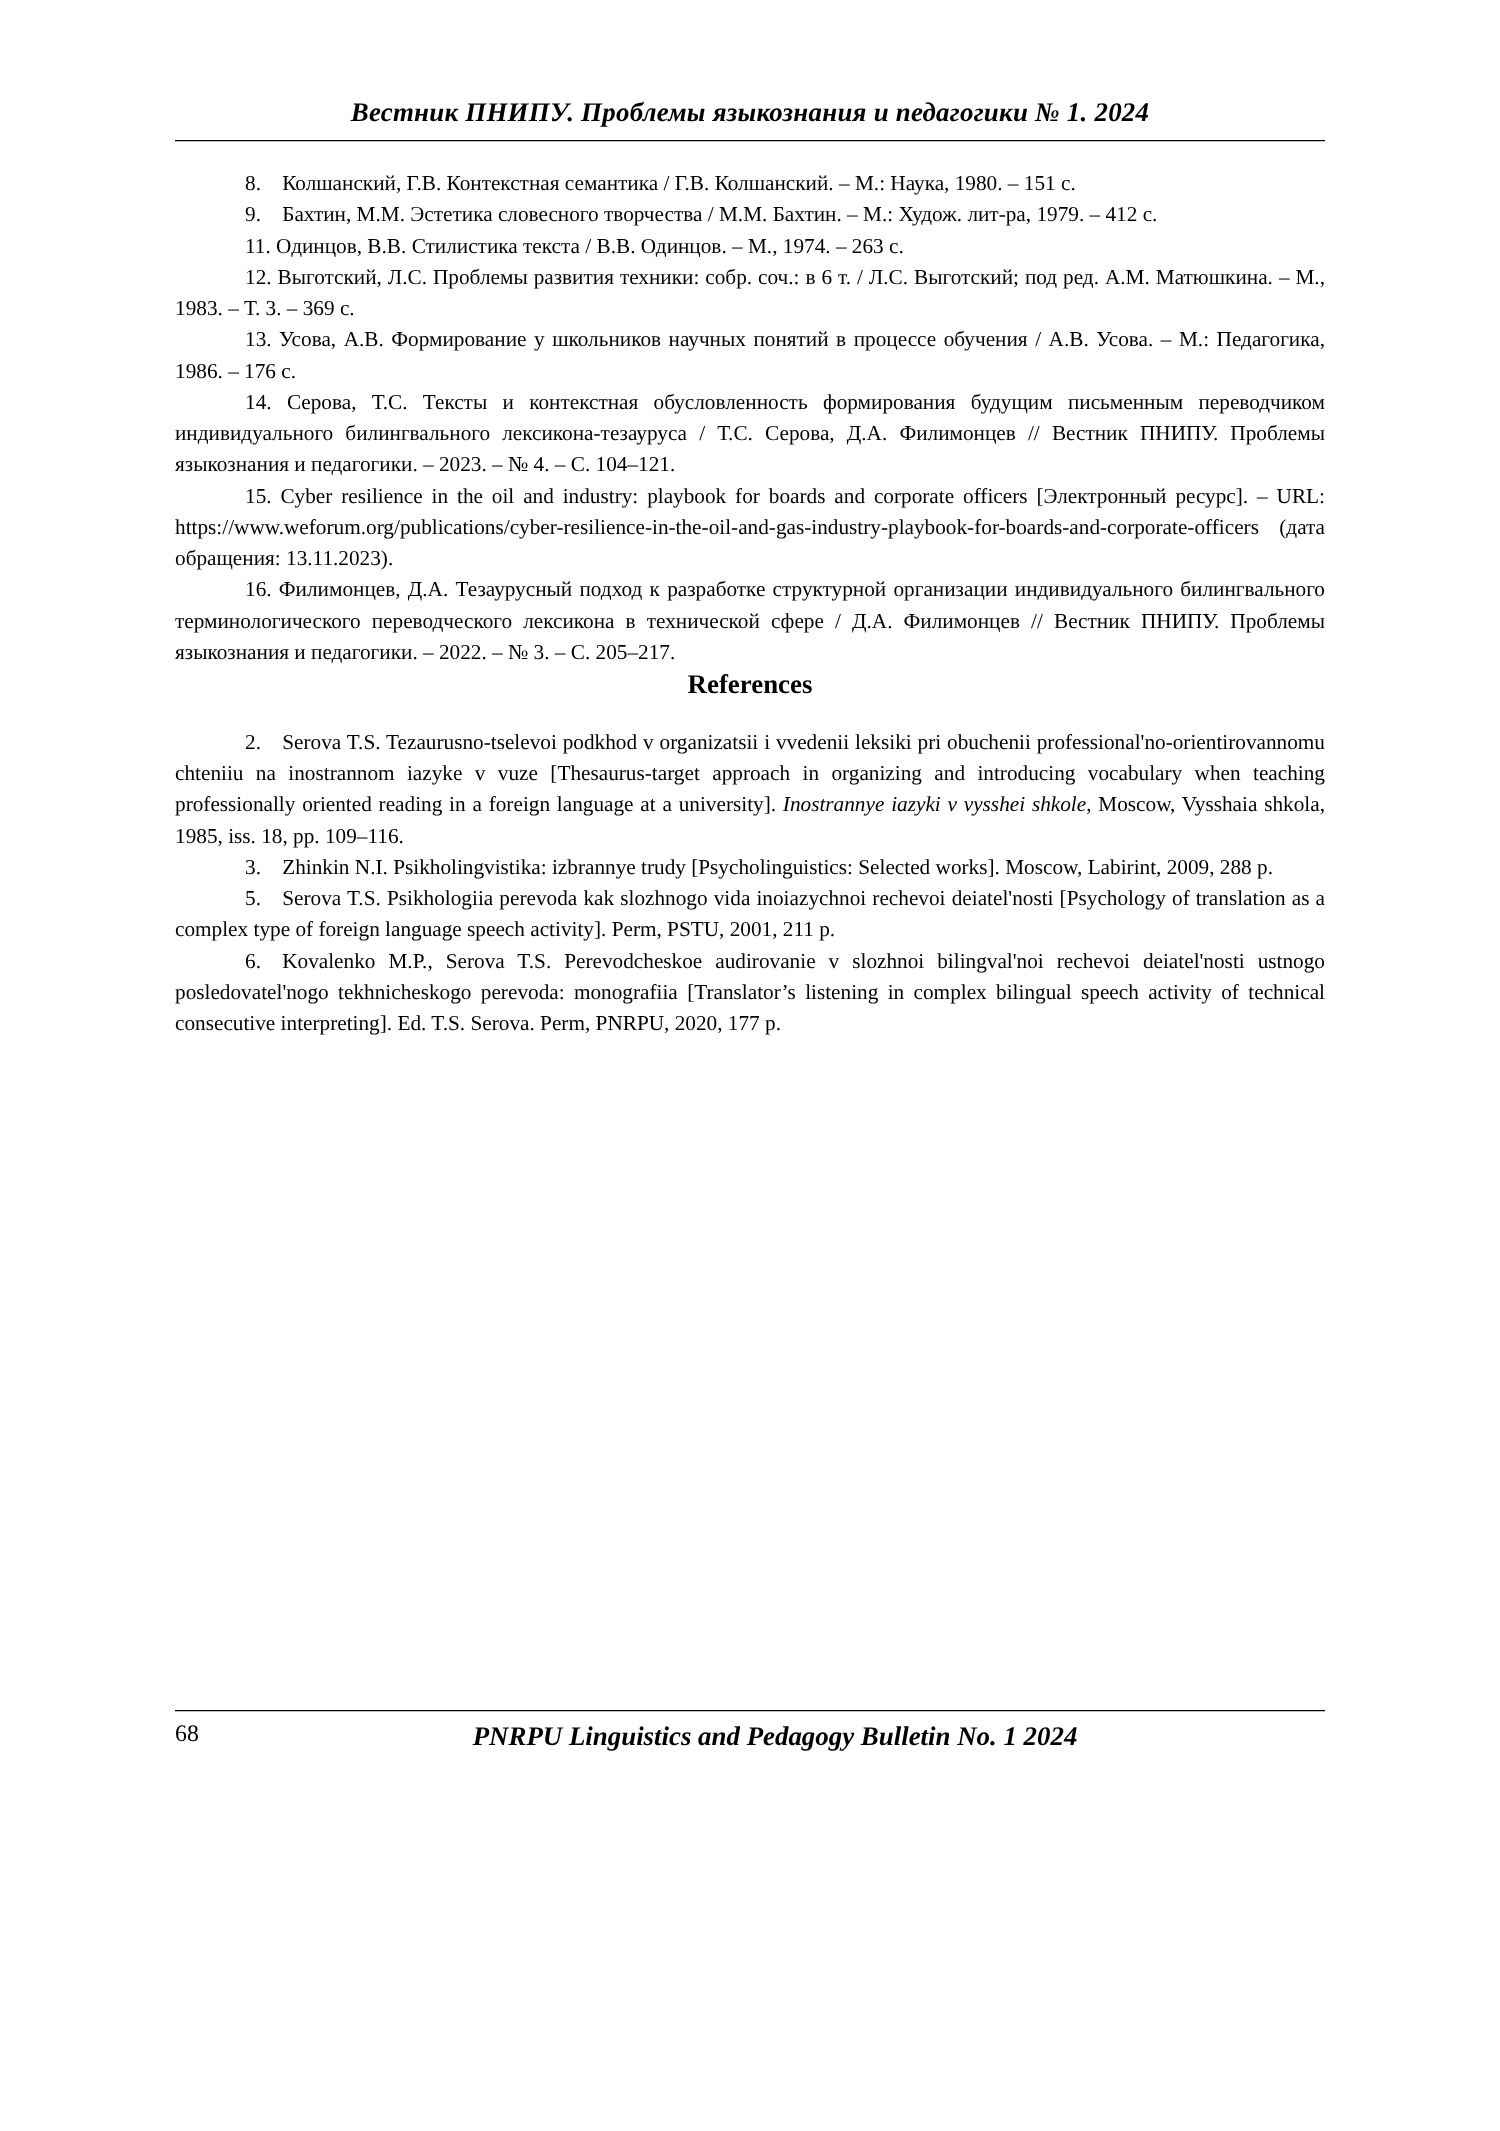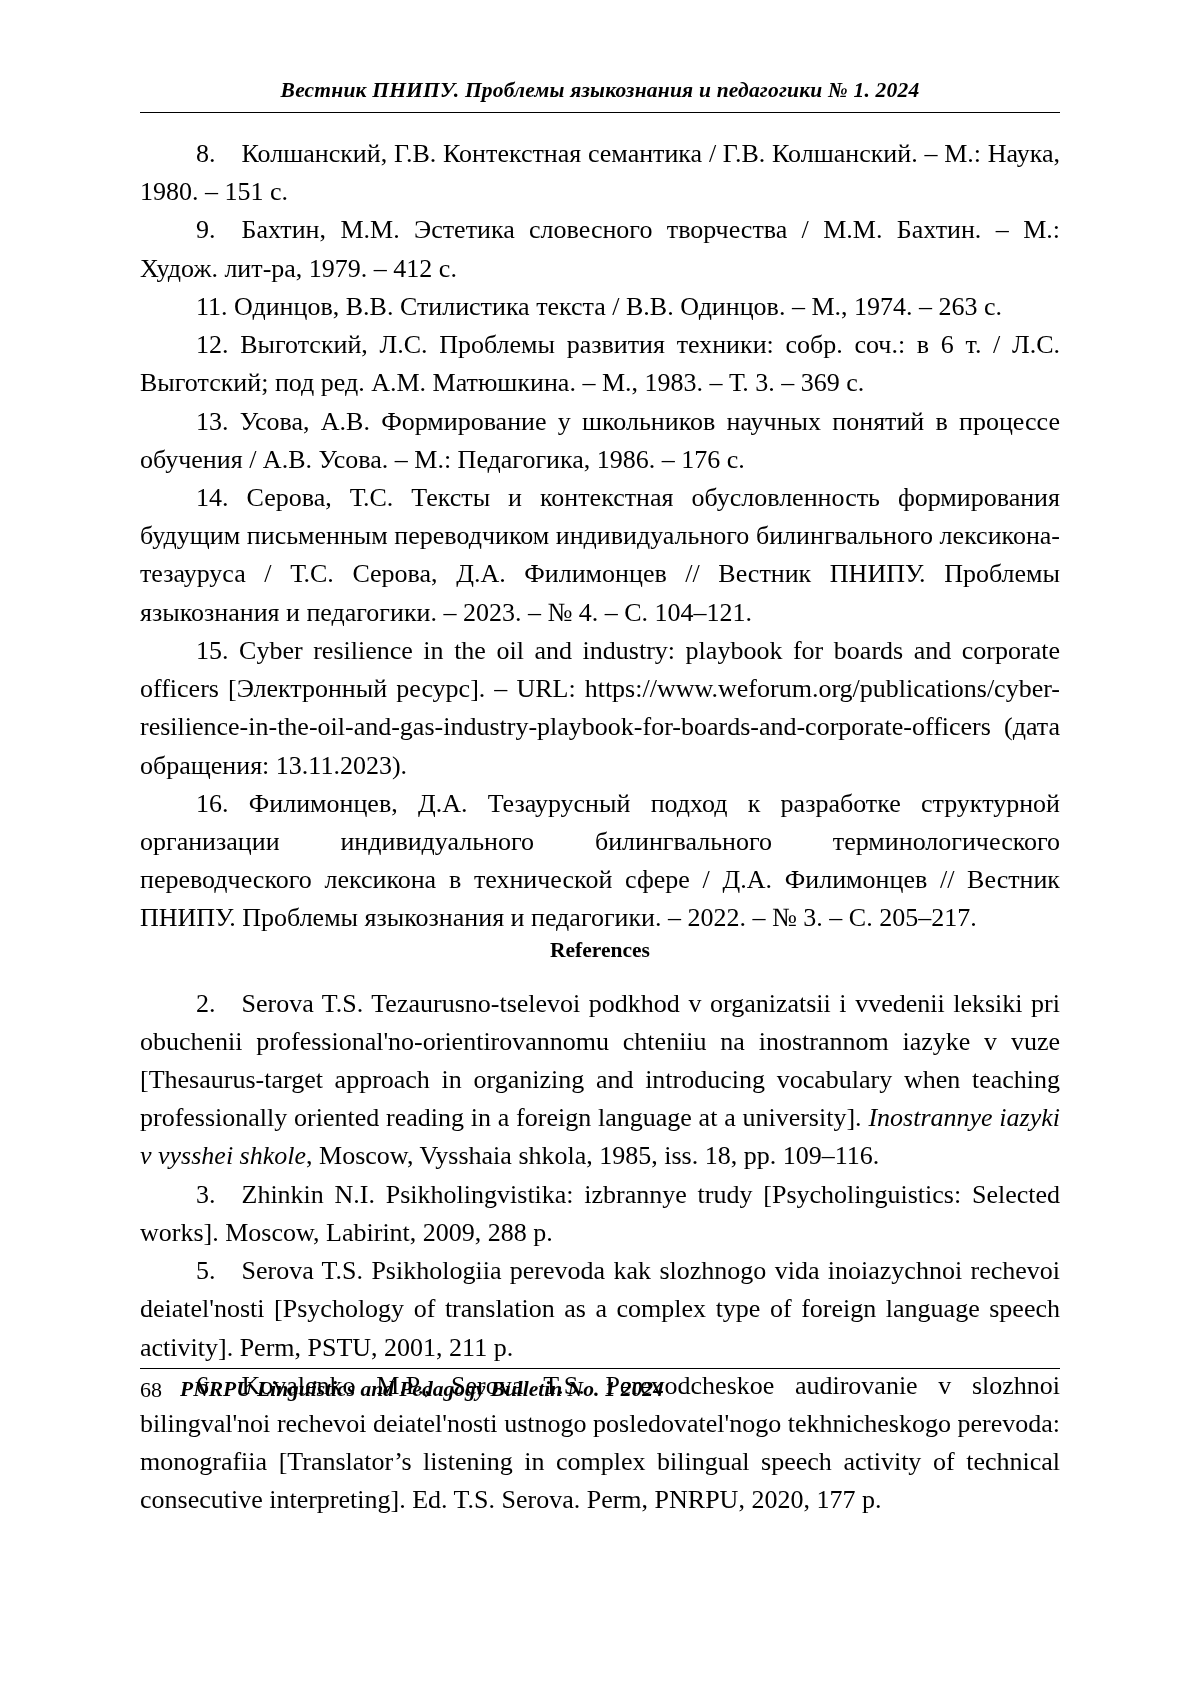--- a/index.html
+++ b/index.html
@@ -34,21 +34,21 @@
     font-size: 21.5px;
     letter-spacing: 0.2px;
   }
   .rule {
     margin-top: 9px;
     border-top: 1.6px solid #000;
     width: 100%;
   }
   .body-text {
     margin-top: 22px;
-    font-size: 26px;
+    font-size: 17px;
     line-height: 1.47;
     text-align: justify;
     text-justify: inter-word;
   }
   p.ref {
     margin: 0;
     text-indent: 56px;
     text-align: justify;
   }
   .section-title {
@@ -71,28 +71,28 @@
   }
   .footer-row {
     margin-top: 8px;
     position: relative;
     height: 30px;
   }
   .footer-page {
     position: absolute;
     left: 0;
     top: 0;
-    font-size: 22px;
+    font-size: 19px;
   }
   .footer-title {
     position: absolute;
     left: 0;
     right: 0;
     top: 0;
-    text-align: left;
+    text-align: center;
     font-style: italic;
     font-weight: bold;
     font-size: 21.5px;
     padding-left: 40px;
   }
   
   .refs-ru p.ref { margin-bottom: 0; }
   .refs-en p.ref { margin-bottom: 0; }
 </style>
 </head>

